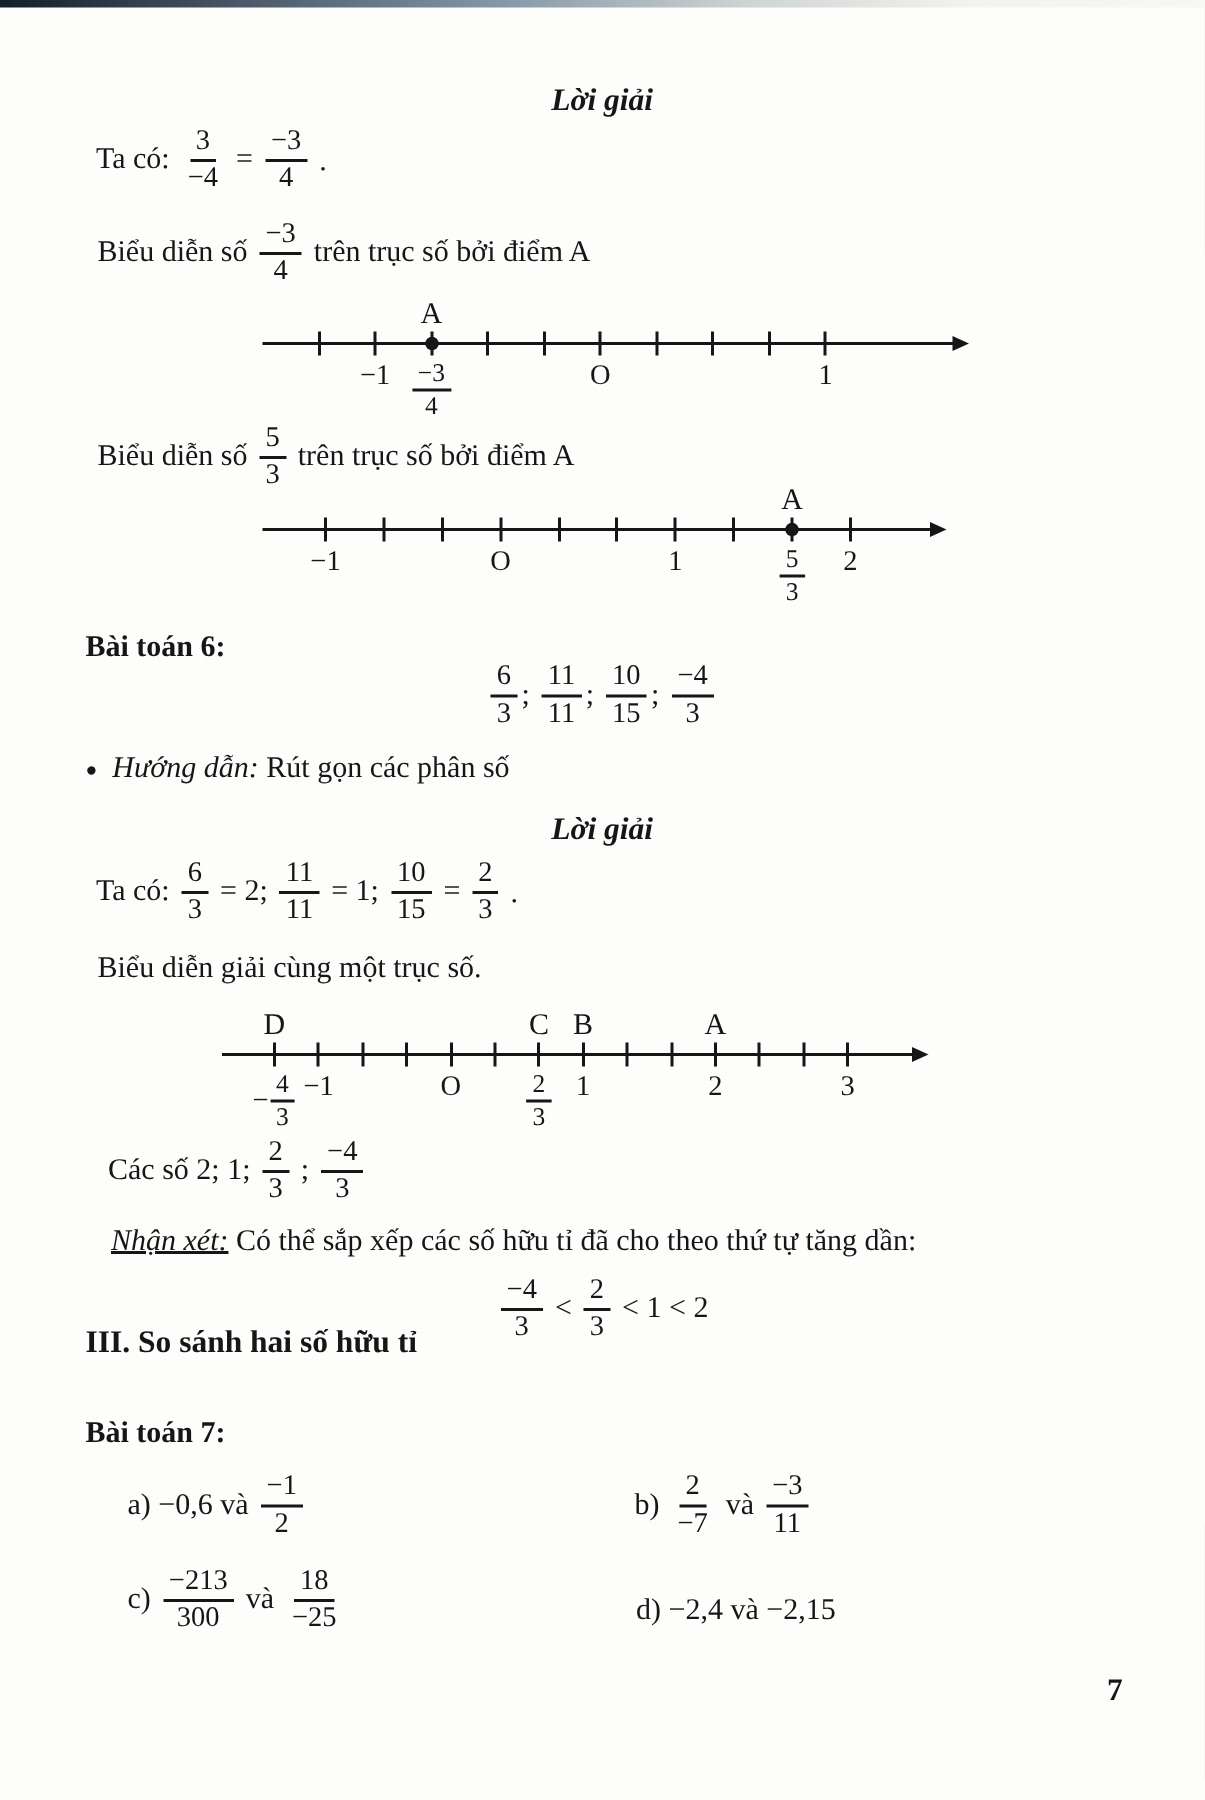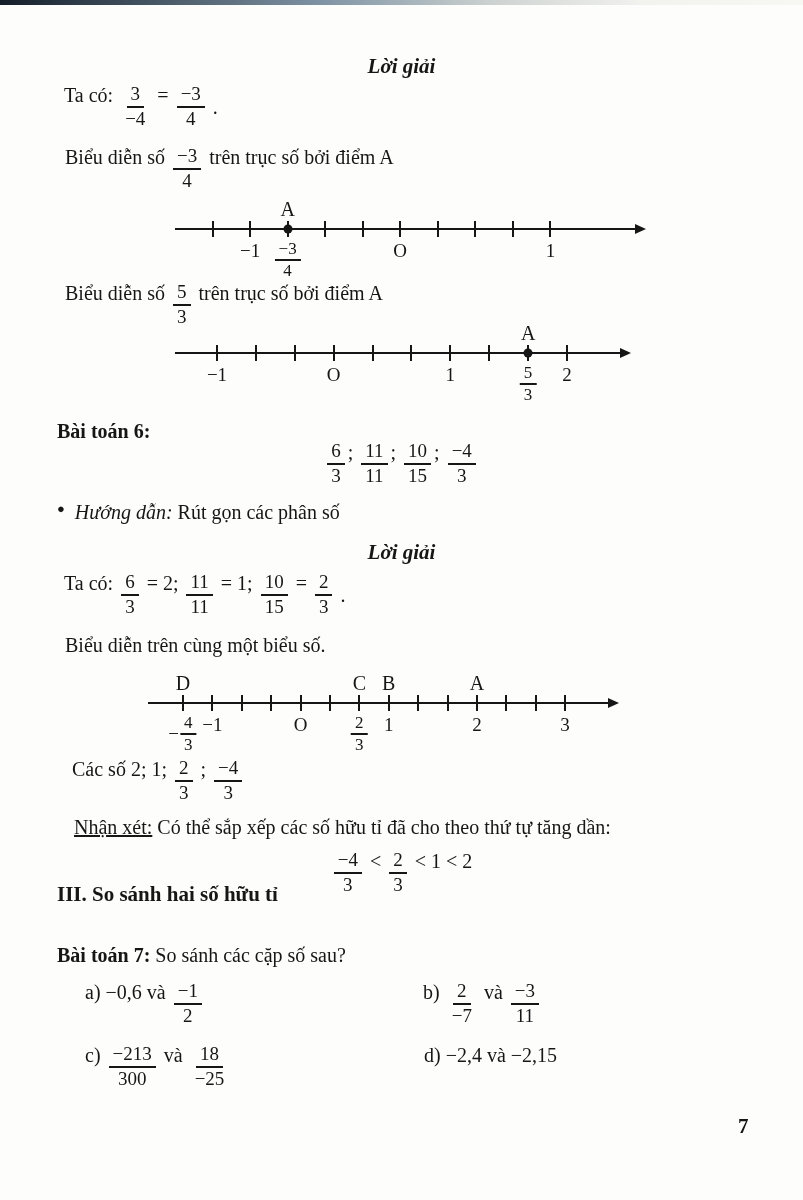--- a/index.html
+++ b/index.html
@@ -11,21 +11,21 @@
     background: #fdfdfc;
     font-family: "Liberation Serif", "DejaVu Serif", serif;
     color: #161616;
     font-size: 20px;
     overflow: hidden;
   }
   .scan-edge {
     position: absolute; top: 0; left: 0; right: 0; height: 5px;
     background: linear-gradient(90deg, #141e2a, #7e93a4 40%, #cfd4d2 62%, #f2f2ef 80%, #f7f7f4);
   }
-  .para { position: absolute; display: flex; align-items: flex-start; }
+  .para { position: absolute; display: flex; align-items: center; }
   .para span { white-space: pre; }
   .heading { position: absolute; font-weight: 700; font-size: 21px; }
   .heading-italic { font-style: italic; }
   .h-center { left: 0; width: 100%; text-align: center; }
   .center-row { left: 0; width: 100%; justify-content: center; }
 
   .frac { display: inline-flex; flex-direction: column; align-items: center;
           line-height: 1.08; font-size: 19px; margin: 0 3px; text-align: center; }
   .frac .num { padding: 0 4px 1px; border-bottom: 2px solid #161616; }
   .frac .den { padding: 1px 4px 0; }
@@ -188,21 +188,21 @@
       <span class="frac"><span class="num">6</span><span class="den">3</span></span>
       <span> = 2; </span>
       <span class="frac"><span class="num">11</span><span class="den">11</span></span>
       <span> = 1; </span>
       <span class="frac"><span class="num">10</span><span class="den">15</span></span>
       <span> = </span>
       <span class="frac"><span class="num">2</span><span class="den">3</span></span>
       <span style="align-self: flex-end; padding-bottom: 10px;"> .</span>
     </div>
   <div class="para" id="p6">
-      <span>Biểu diễn trên cùng một biểu số.</span>
+      <span>Biểu diễn giải cùng một trục số.</span>
     </div>
 
   <div class="figure" id="fig3">
       <div class="nl-line" style="top: 36px;"></div>
       <div class="nl-arrow" style="top: 32px;"></div>
       <div class="nl-tick" style="left: 7.44278%; top: 29px;"></div>
       <div class="nl-tick" style="left: 13.6961%; top: 29px;"></div>
       <div class="nl-tick" style="left: 19.9493%; top: 29px;"></div>
       <div class="nl-tick" style="left: 26.2045%; top: 29px;"></div>
       <div class="nl-tick" style="left: 32.4578%; top: 29px;"></div>
@@ -249,34 +249,33 @@
       <div class="nl-letter" style="left: 69.9812%; top: 6px;">A</div>
     </div>
 
   <div class="para" id="p7">
       <span>Các số 2; 1; </span>
       <span class="frac"><span class="num">2</span><span class="den">3</span></span>
       <span> ; </span>
       <span class="frac"><span class="num">−4</span><span class="den">3</span></span>
     </div>
   <div class="para" id="p8">
-      <span style="text-decoration: underline;">Nhận xét:</span>
+      <span style="font-style: italic; text-decoration: underline;">Nhận xét:</span>
       <span> Có thể sắp xếp các số hữu tỉ đã cho theo thứ tự tăng dần:</span>
     </div>
   <div class="para center-row" id="eq2">
       <span class="frac"><span class="num">−4</span><span class="den">3</span></span>
       <span> &lt; </span>
       <span class="frac"><span class="num">2</span><span class="den">3</span></span>
       <span> &lt; 1 &lt; 2</span>
     </div>
 
   <div class="heading" id="h3">III. So sánh hai số hữu tỉ</div>
   <div class="para" id="p9">
       <span style="font-weight: 700;">Bài toán 7: </span>
-      <span>So sánh các cặp số sau?</span>
     </div>
 
   <div class="para" id="itemA">
       <span>a) −0,6 và </span>
       <span class="frac"><span class="num">−1</span><span class="den">2</span></span>
     </div>
   <div class="para" id="itemB">
       <span>b) </span>
       <span class="frac"><span class="num">2</span><span class="den">−7</span></span>
       <span> và </span>

